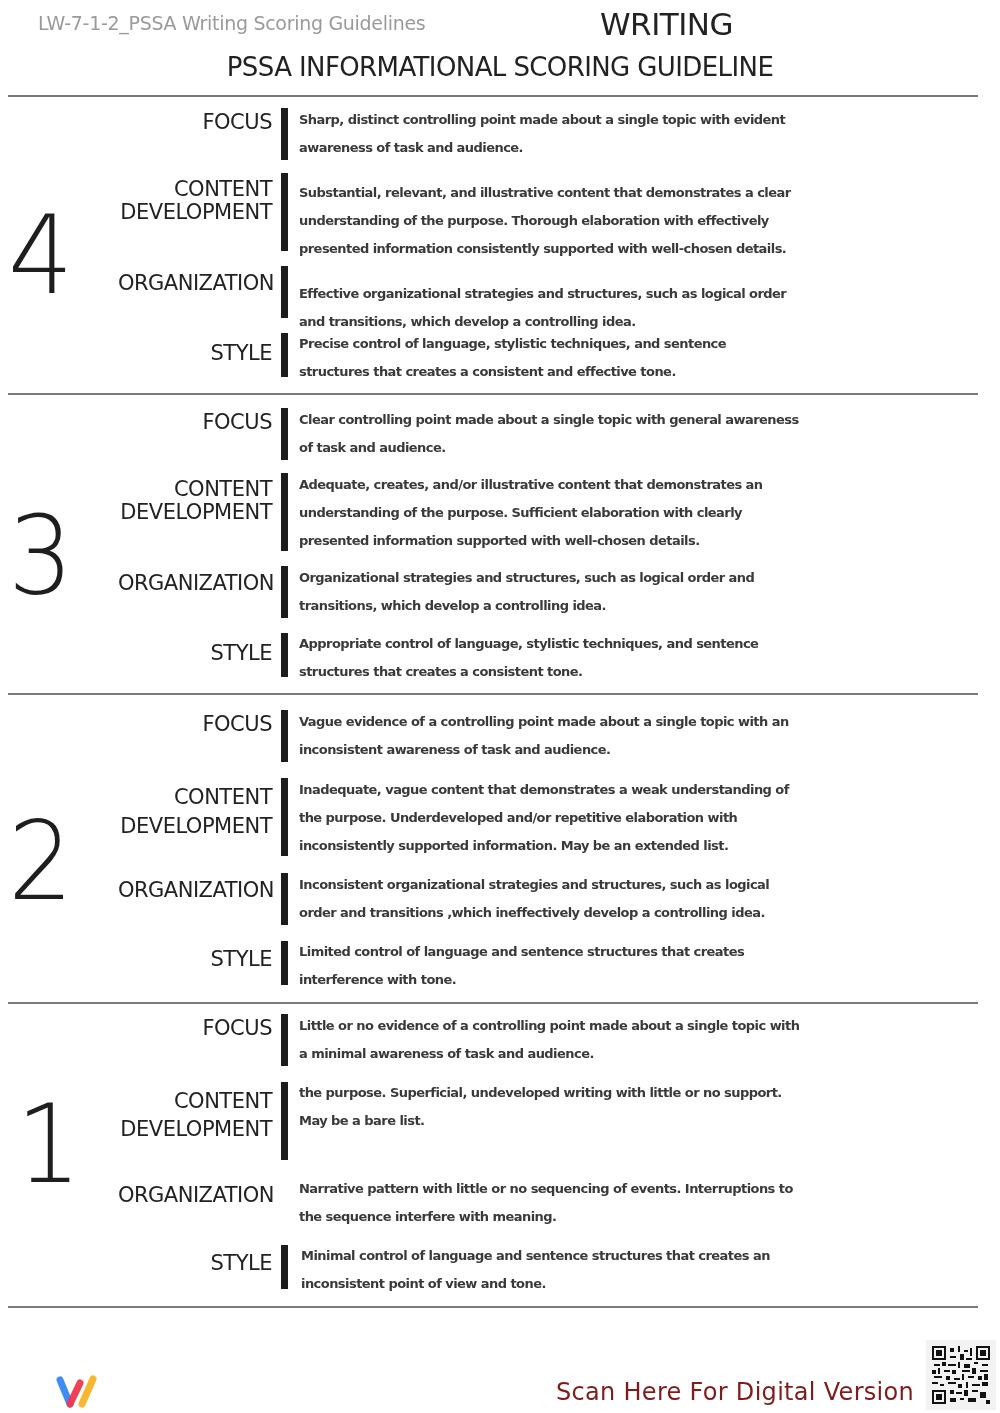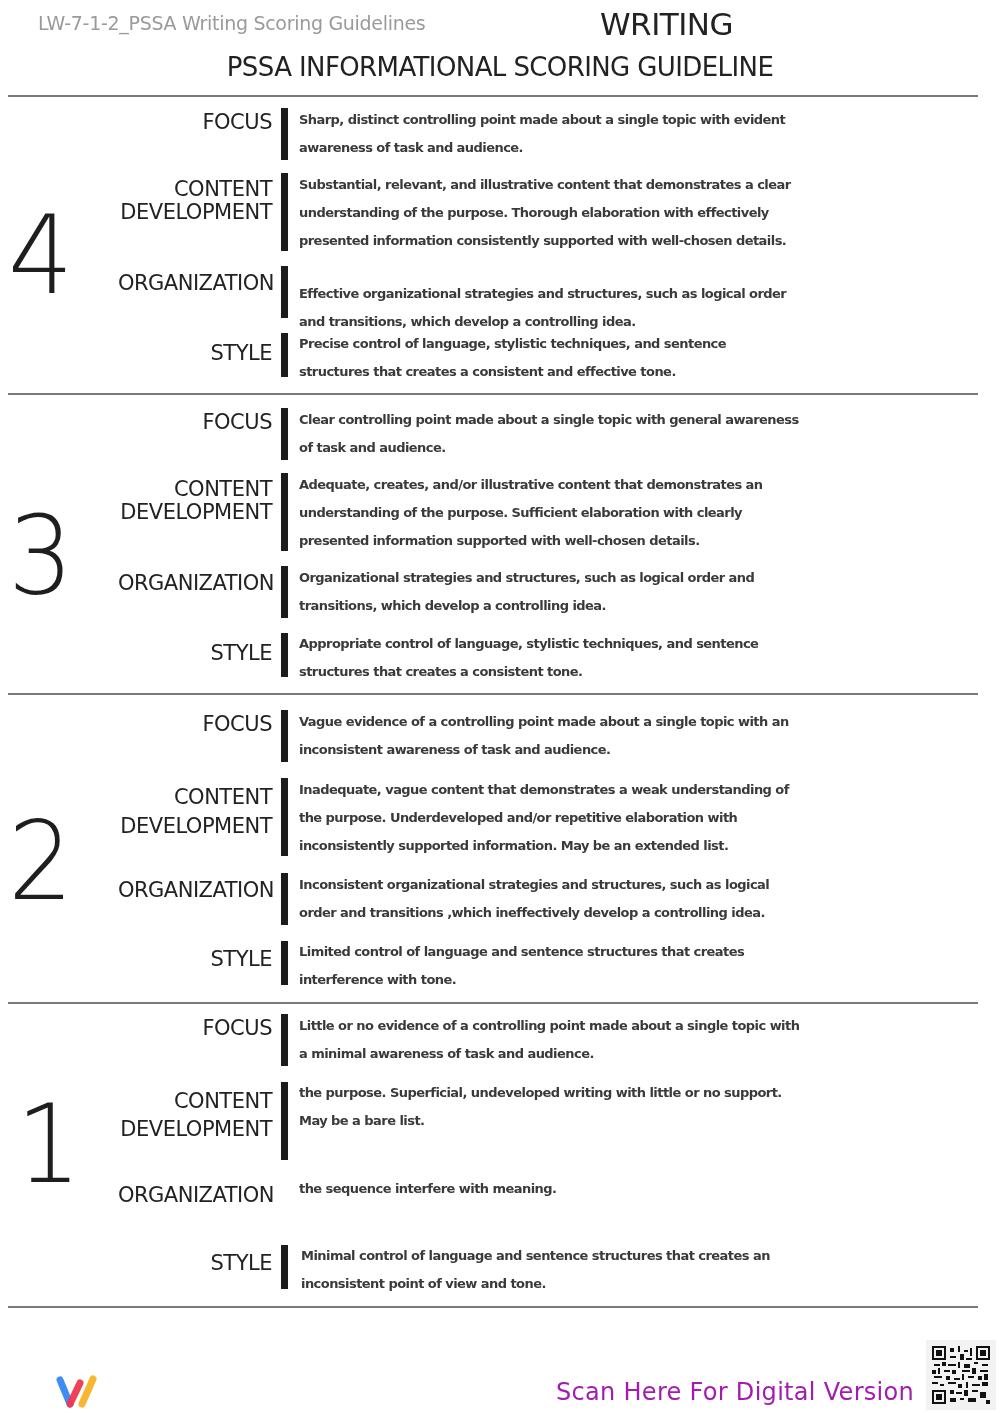--- a/index.html
+++ b/index.html
@@ -19,21 +19,21 @@
   .crit-label { position: absolute; right: 728px; text-align: right; font-size: 21px; line-height: 23px; color: #222; letter-spacing: -0.5px; white-space: nowrap; }
   .crit-bar { position: absolute; left: 281px; width: 7px; background: #1c1c1c; }
   .crit-text { position: absolute; left: 299px; width: 700px; font-size: 13px; line-height: 28px; color: #3a3a3a; letter-spacing: -0.55px; white-space: nowrap; font-weight: bold; }
 
   .footer-logo { position: absolute; left: 10px; top: 1375px; display: flex; align-items: center; flex-direction: column; }
   .logo-mark { width: 42px; height: 34px; position: relative; margin-right: 6px; }
   .logo-text { font-family: "Liberation Sans", sans-serif; font-weight: bold; font-size: 21px; letter-spacing: 0.2px; }
   .logo-w { color: #3f8cf4; }
   .logo-z { color: #f7b731; margin-left: 6px; }
 
-  .scan-text { position: absolute; left: 556px; top: 1378px; font-size: 24px; color: #a21caf; letter-spacing: 0.3px; }
+  .scan-text { position: absolute; left: 556px; top: 1378px; font-size: 24px; color: #7f1d1d; letter-spacing: 0.3px; }
   .qr { position: absolute; left: 926px; top: 1340px; width: 70px; height: 70px; background: #f2f2f2; padding: 6px; }
 </style>
 </head>
 <body>
 
 <div class="doc-id">LW-7-1-2_PSSA Writing Scoring Guidelines</div>
 <div class="title">WRITING</div>
 <div class="subtitle">PSSA INFORMATIONAL SCORING GUIDELINE</div>
 
 <div class="rule" style="top:95px"></div>
@@ -48,21 +48,21 @@
         <div>Sharp, distinct controlling point made about a single topic with evident</div>
         <div>awareness of task and audience.</div>
       </div>
   </div>
   <div class="criterion" style="top:171px">
     <div class="crit-label" style="top:7px">
         <div>CONTENT</div>
         <div>DEVELOPMENT</div>
       </div>
     <div class="crit-bar" style="top:2px;height:78px"></div>
-    <div class="crit-text" style="top:0">
+    <div class="crit-text" style="top:8px">
         <div>Substantial, relevant, and illustrative content that demonstrates a clear</div>
         <div>understanding of the purpose. Thorough elaboration with effectively</div>
         <div>presented information consistently supported with well-chosen details.</div>
       </div>
   </div>
   <div class="criterion" style="top:264px">
     <div class="crit-label" style="top:8px;right:726px">ORGANIZATION</div>
     <div class="crit-bar" style="top:2px;height:52px"></div>
     <div class="crit-text" style="top:16px">
         <div>Effective organizational strategies and structures, such as logical order</div>
@@ -185,20 +185,21 @@
       </div>
     <div class="crit-bar" style="top:3px;height:78px"></div>
     <div class="crit-text" style="top:0">
         <div>the purpose. Superficial, undeveloped writing with little or no support.</div>
         <div>May be a bare list.</div>
       </div>
   </div>
   <div class="criterion" style="top:269px">
     <div class="crit-label" style="top:9px;right:726px">ORGANIZATION</div>
     <div class="crit-text" style="top:0">
+        <div>Narrative pattern with little or no sequencing of events. Interruptions to</div>
         <div>the sequence interfere with meaning.</div>
       </div>
   </div>
   <div class="criterion" style="top:336px">
     <div class="crit-label" style="top:10px">STYLE</div>
     <div class="crit-bar" style="top:3px;height:44px"></div>
     <div class="crit-text" style="top:0;left:301px">
         <div>Minimal control of language and sentence structures that creates an</div>
         <div>inconsistent point of view and tone.</div>
       </div>

